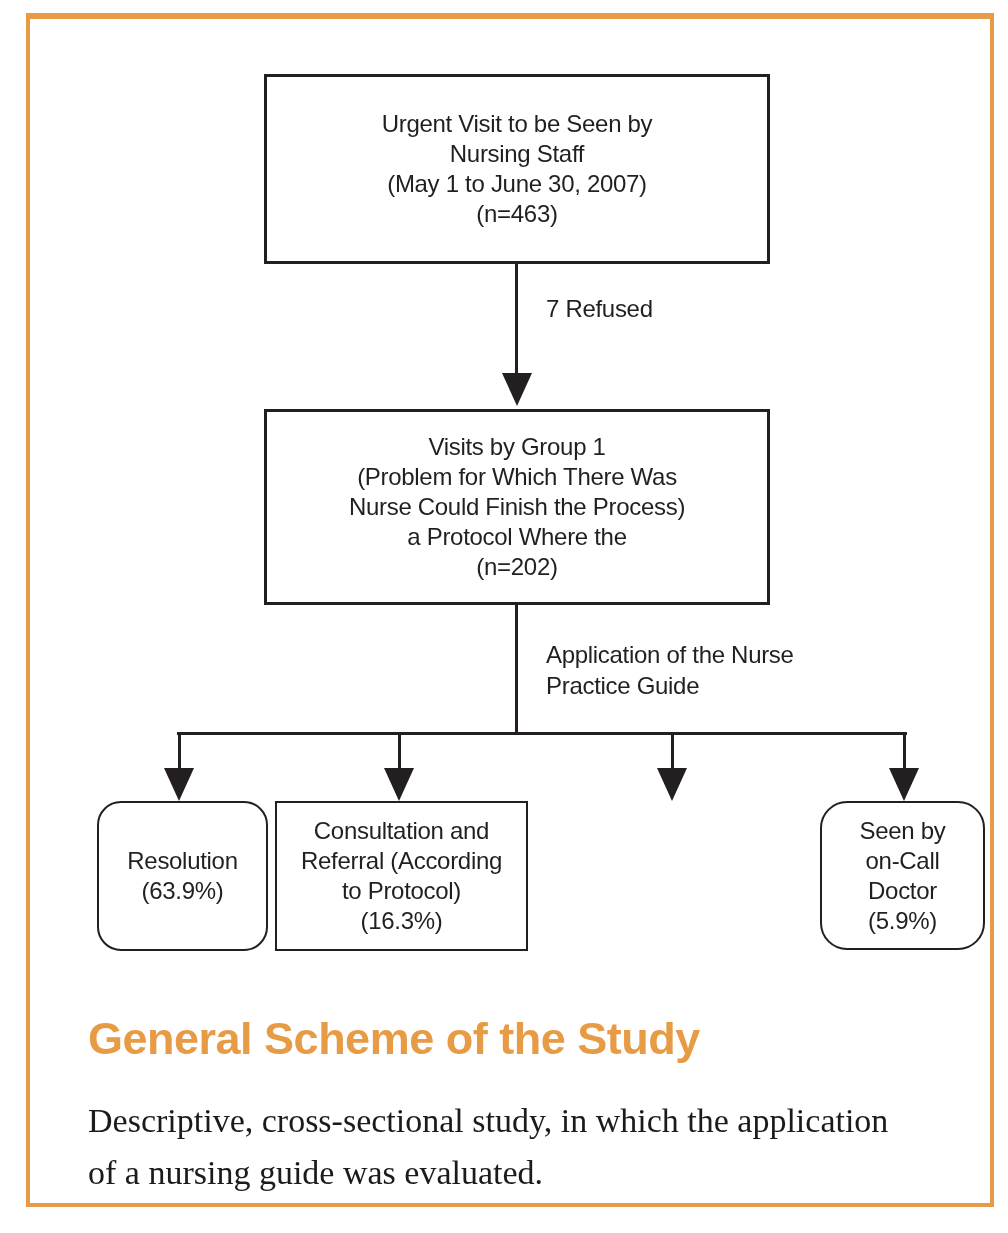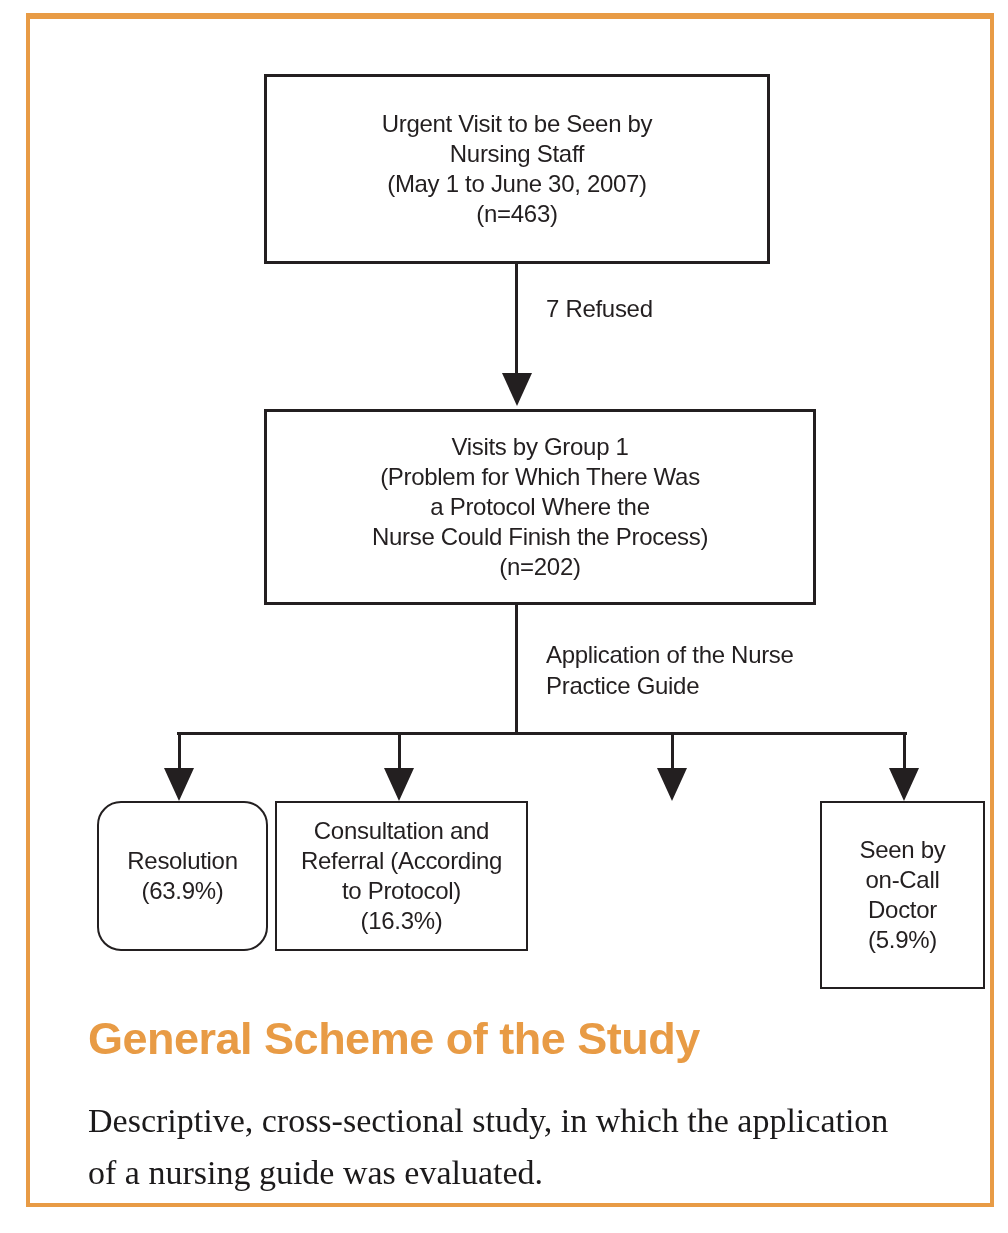--- a/index.html
+++ b/index.html
@@ -15,25 +15,25 @@
   }
   .fbox {
     position:absolute; display:flex; flex-direction:column;
     align-items:center; justify-content:center; text-align:right;
     box-sizing:border-box; background:#ffffff; border:3px solid var(--ink,#231f20);
     font-size:24px; line-height:30px; letter-spacing:-0.3px; z-index:2;
   }
   .fbox span { display:block; white-space:nowrap; }
   .outcome { border-width:2px; }
   .b1 { left:234px; top:55px;  width:506px; height:190px; }
-  .b2 { left:234px; top:390px; width:552px; height:196px; }
+  .b2 { left:234px; top:390px; width:506px; height:196px; }
   .oA { left:67px;  top:782px; width:171px; height:150px;border-radius:24px; }
   .oB { left:245px; top:782px; width:253px; height:150px; }
   .oC { left:505px; top:782px; width:273px; height:150px; }
-  .oD { left:790px; top:782px; width:165px; height:188px; }
+  .oD { left:790px; top:782px; width:165px; height:149px;border-radius:27px; }
   .vline,.hline { position:absolute; background:var(--ink,#231f20); z-index:1; }
   .e1 { left:485px; top:245px; width:3px; height:110px; }
   .e2 { left:485px; top:586px; width:3px; height:128px; }
   .trunk { left:147px; top:713px; width:730px; height:3px; }
   .s1 { left:148px; top:713px; width:3px; height:38px; }
   .s2 { left:368px; top:713px; width:3px; height:38px; }
   .s3 { left:641px; top:713px; width:3px; height:38px; }
   .s4 { left:873px; top:713px; width:3px; height:38px; }
   .arrowhead {
     position:absolute; width:0; height:0; z-index:1;
@@ -76,22 +76,22 @@
       <span>(n=463)</span>
     </div>
 
     <div class="vline e1"></div>
     <div class="arrowhead h1"></div>
     <div class="edge-label l-refused">7 Refused</div>
 
     <div class="fbox b2">
       <span>Visits by Group 1</span>
       <span>(Problem for Which There Was</span>
+      <span>Nurse Could Finish the Process)</span>
       <span>a Protocol Where the</span>
-      <span>Nurse Could Finish the Process)</span>
       <span>(n=202)</span>
     </div>
 
     <div class="vline e2"></div>
     <div class="edge-label l-guide">
       <span>Application of the Nurse</span>
       <span>Practice Guide</span>
     </div>
 
     <div class="hline trunk"></div>

